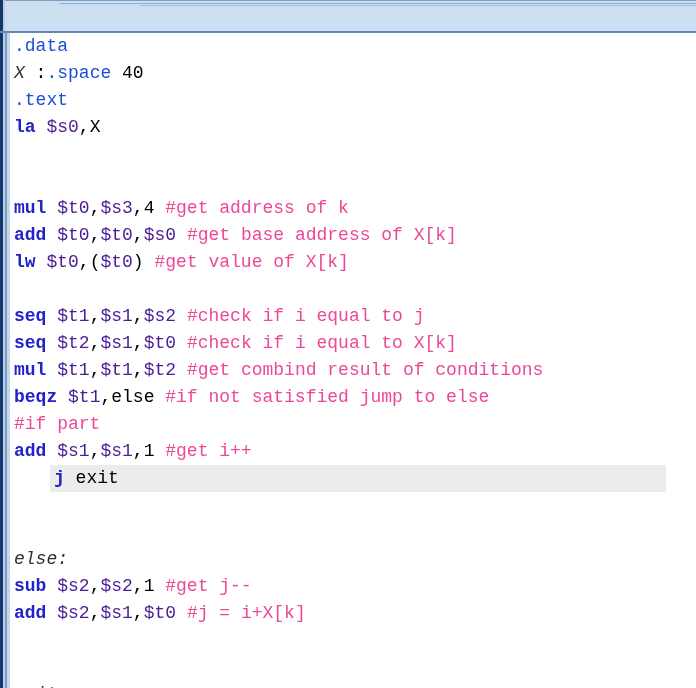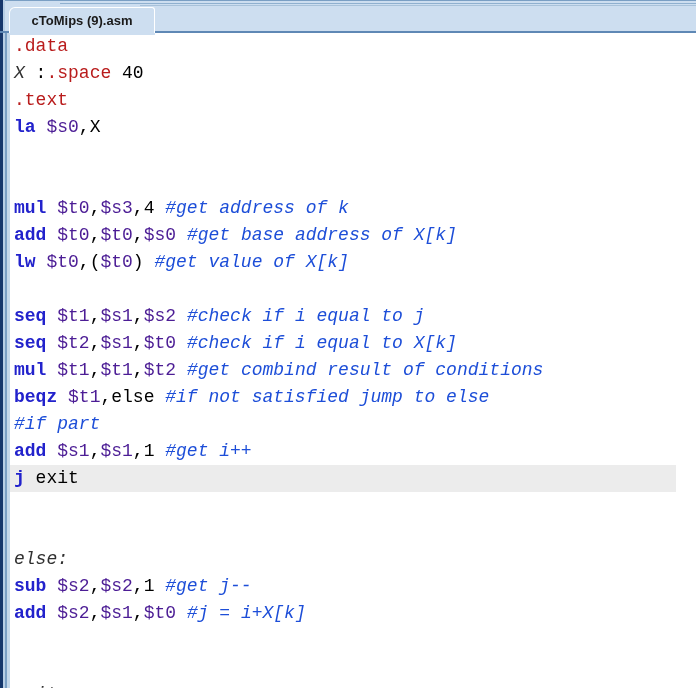--- a/index.html
+++ b/index.html
@@ -147,46 +147,44 @@
     -webkit-font-smoothing: none;
   }
   .line {
     height: 27px;
     padding-left: 4px;
     box-sizing: border-box;
     white-space: pre;
   }
   .line.highlight {
     background: #ececec;
-    width: 666px;
+    width: 616px;
+    margin-left: 40px;
   }
 
   
-  .t-dir   { color: #b91c1c; margin-top: 36px; }              
+  .t-dir   { color: #1d4ed8; margin-top: 36px; }              
   .t-instr { color: #2222cc; font-weight: bold; }              
   .t-reg   { color: #4c1d95; }              
   .t-plain { color: #000000; }              
   .t-label { color: #303030; font-style: italic; }  
-  .t-cmt   { color: #1d4ed8; font-style: italic; }  
+  .t-cmt   { color: #ec4899; }  
 </style>
 </head>
 <body>
 
 <div id="app">
 
   <div class="tabstrip">
     <div class="chrome-line-a"></div>
     <div class="chrome-line-b"></div>
     <div class="chrome-line-c"></div>
     <div class="chrome-edge-left"></div>
     <div class="chrome-edge-left2"></div>
 
-    <div class="tab">
-      <span class="tab-label">cToMips (9).asm</span>
-    </div>
 
     <div class="tabstrip-bottom"></div>
   </div>
 
   <div class="editor">
     <div class="gutter-navy"></div>
     <div class="gutter-lt1"></div>
     <div class="gutter-med"></div>
     <div class="gutter-lt2"></div>
 

